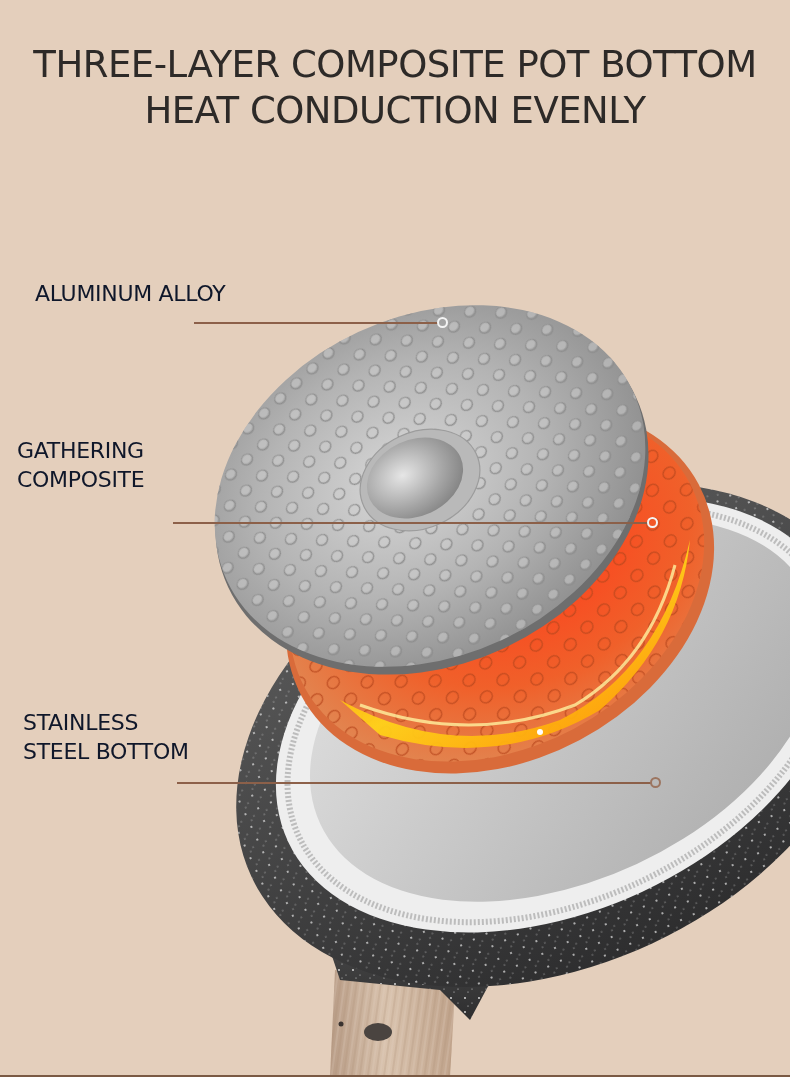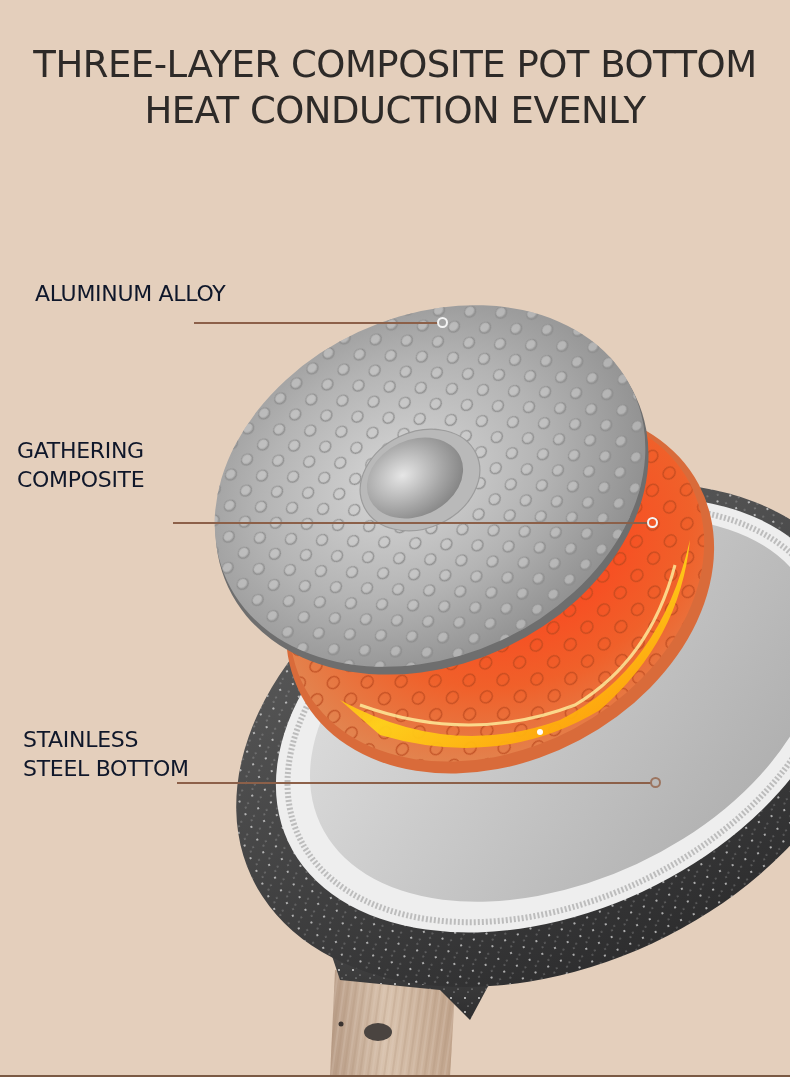--- a/index.html
+++ b/index.html
@@ -140,20 +140,20 @@
 <div class="leader" style="left:194px; top:322px; width:244px;"></div>
 <div class="dot" style="left:437px; top:317px;"></div>
 
 <div class="label" style="left:17px; top:436px;">
   <span>GATHERING</span>
   <span>COMPOSITE</span>
 </div>
 <div class="leader" style="left:173px; top:522px; width:475px;"></div>
 <div class="dot" style="left:647px; top:517px;"></div>
 
-<div class="label" style="left:23px; top:725px;">
+<div class="label" style="left:23px; top:708px;">
   <span>STAINLESS</span>
   <span>STEEL BOTTOM</span>
 </div>
 <div class="leader" style="left:177px; top:782px; width:474px;"></div>
 <div class="dot" style="left:650px; top:777px; border-color:#9c7560;"></div>
 
 <div class="bottom-rule"></div>
 
 </body></html>

